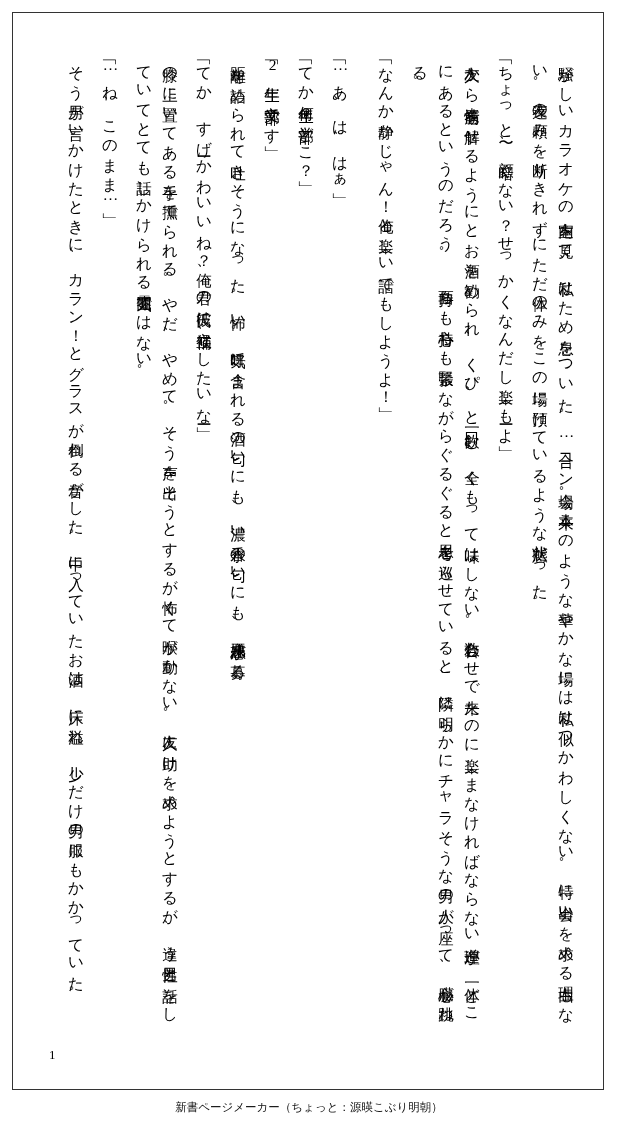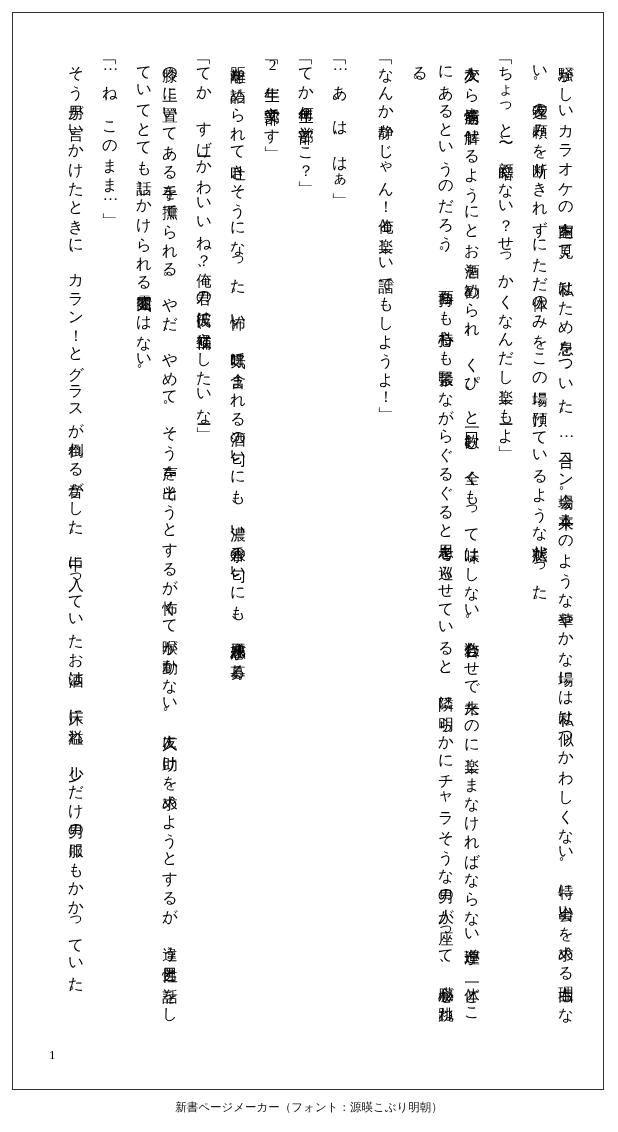--- a/index.html
+++ b/index.html
@@ -115,13 +115,13 @@
       <div class="column">「…ね、このまま…」</div>
       <div class="col-spacer"></div>
       <div class="column">そう男が言いかけたときに、カラン！とグラスが倒れる音がした。中に入っていたお酒は、床に溢れ、少しだけ男の服にもかかっていた。</div>
     </div>
 
   </div>
 
   <div class="page-number">1</div>
 </div>
 
-<div class="footer">新書ページメーカー（フォント：源暎こぶり明朝）</div>
+<div class="footer">新書ページメーカー（ちょっと：源暎こぶり明朝）</div>
 
 </body></html>

